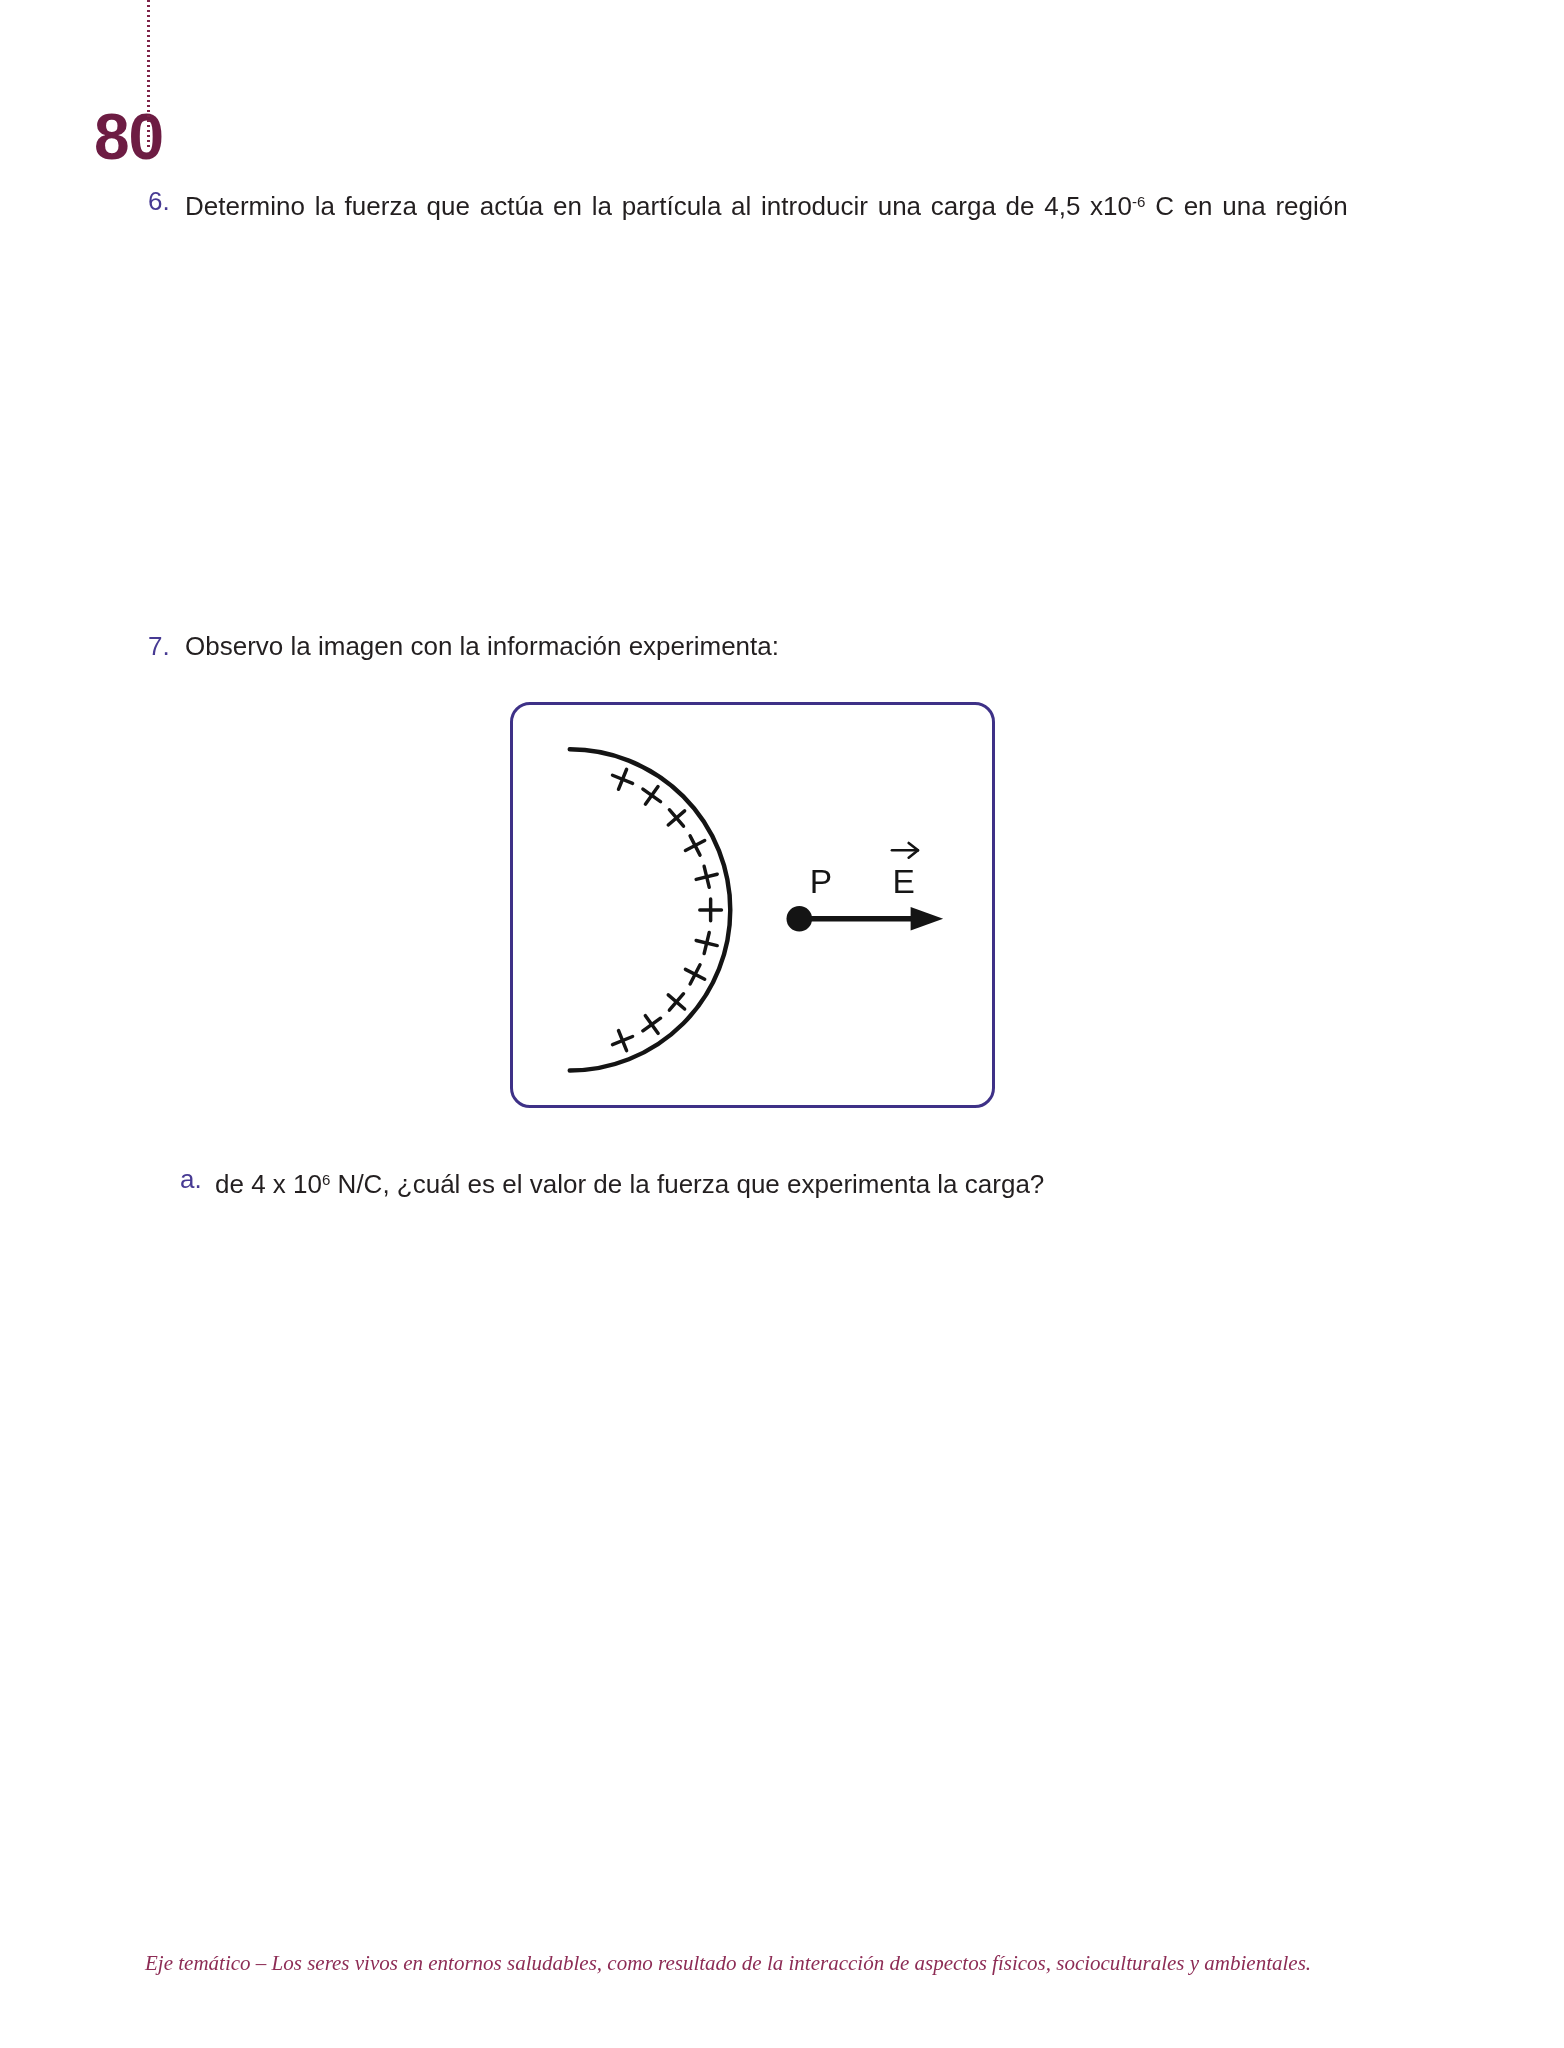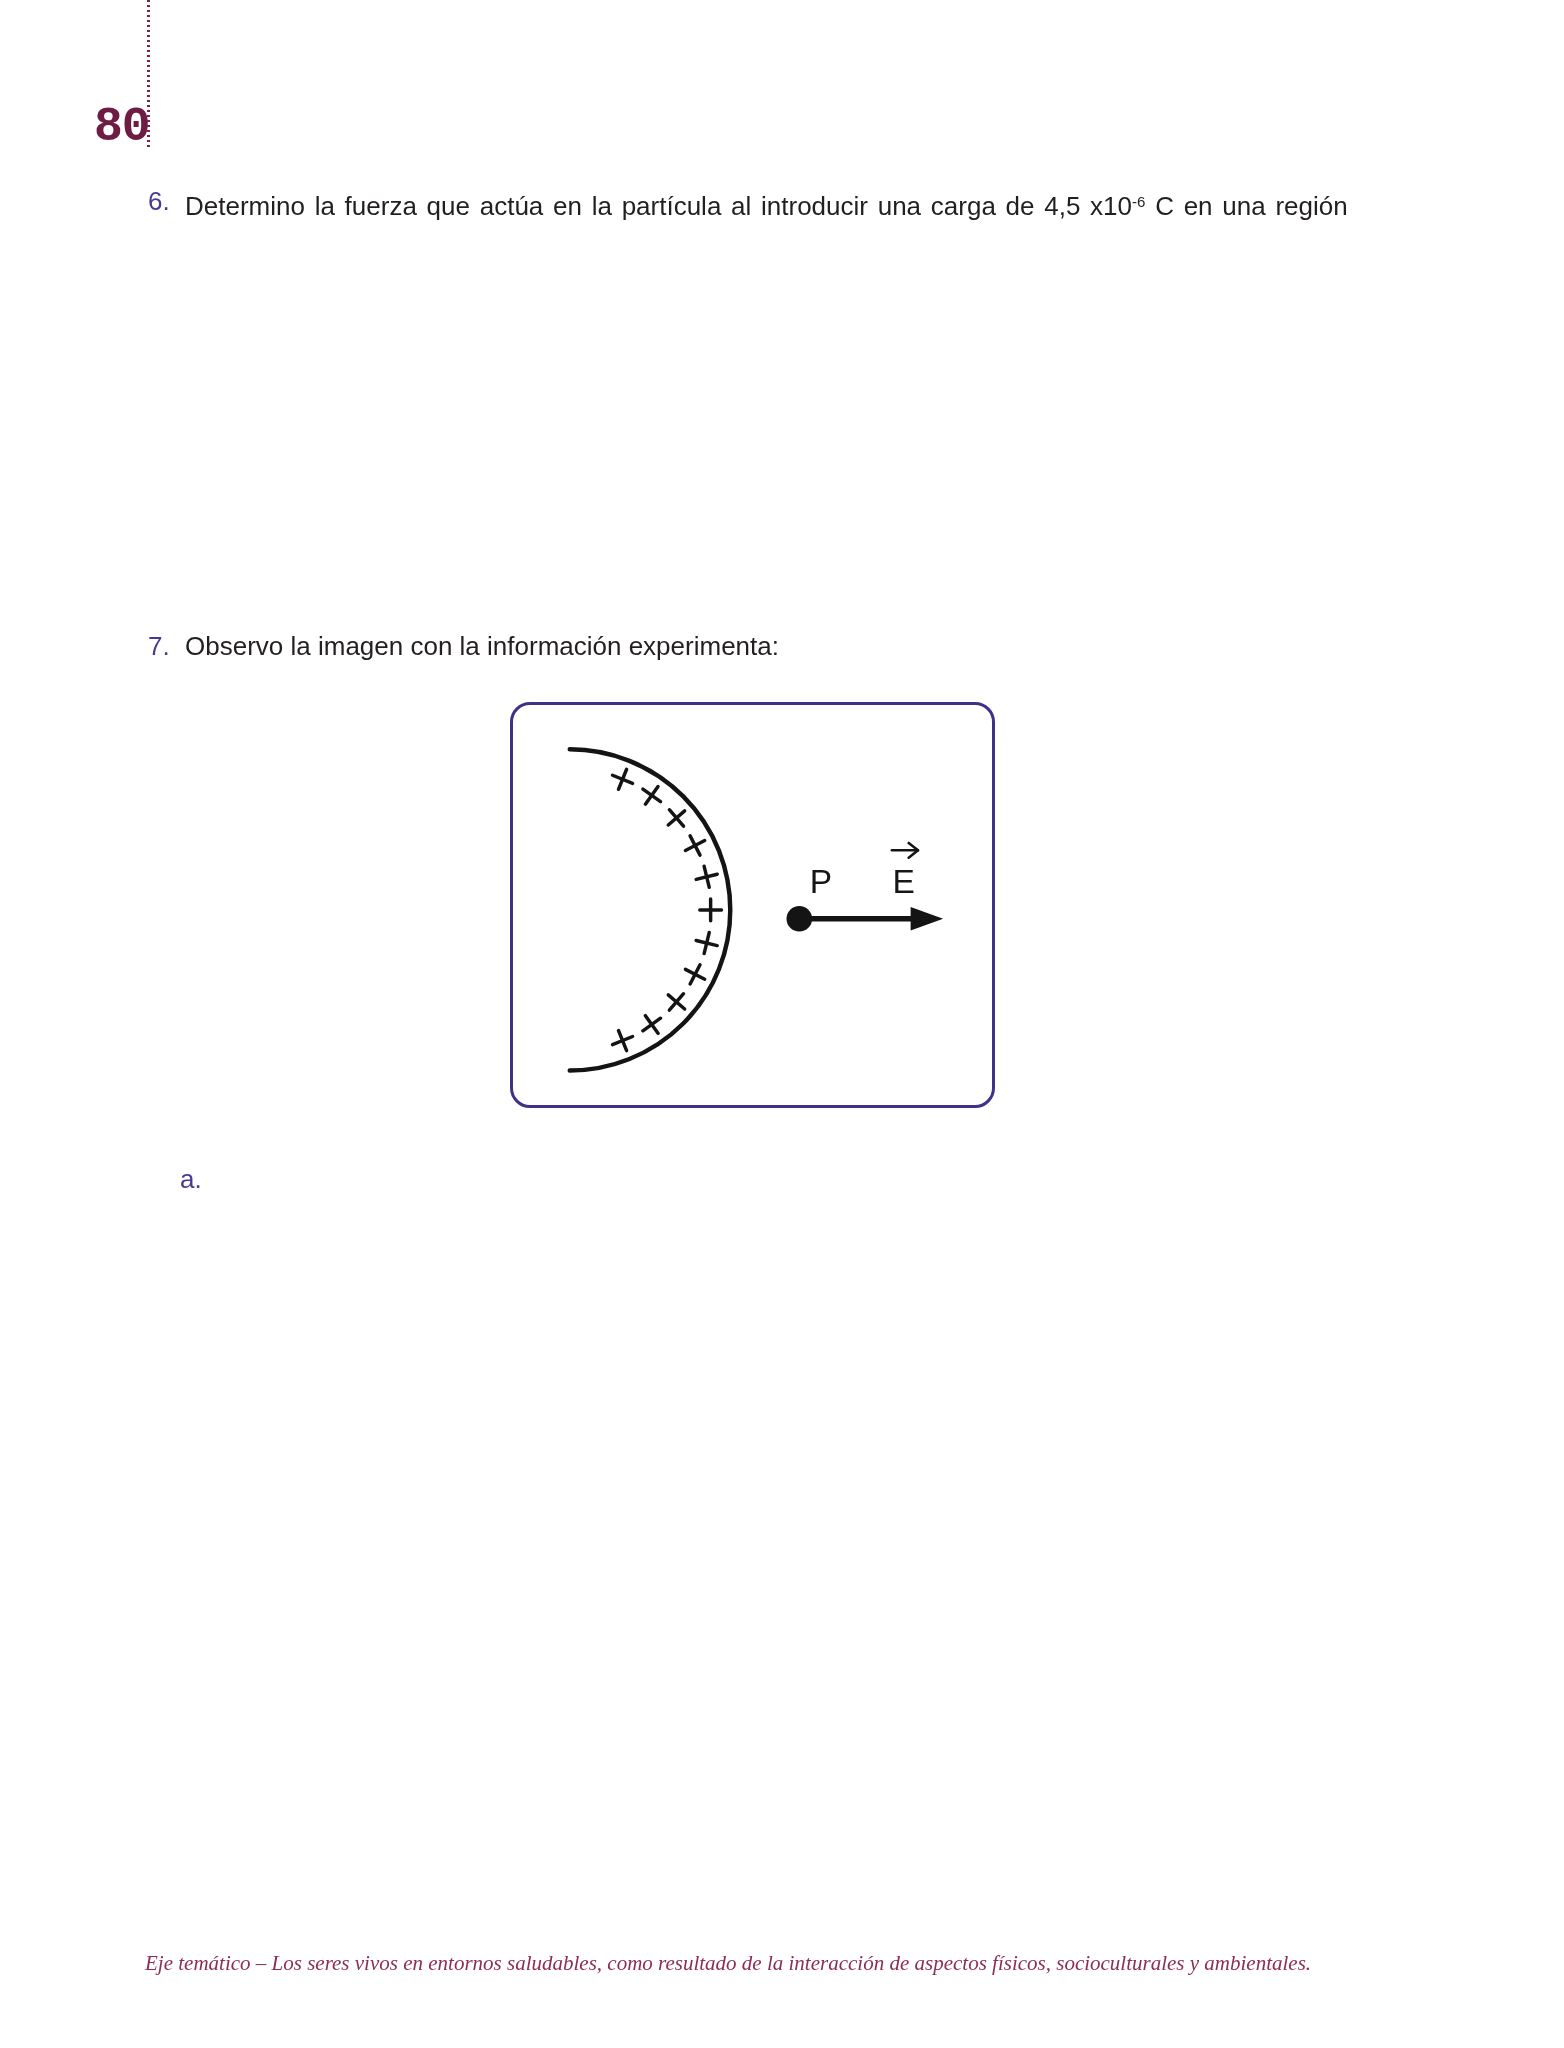--- a/index.html
+++ b/index.html
@@ -12,23 +12,23 @@
     font-family: "Liberation Sans", "DejaVu Sans", sans-serif;
     color: var(--ink, #231f20);
     overflow: hidden;
   }
 
   
   .page-number {
     position: absolute;
     left: 94px;
     top: 100px;
-    font-family: Liberation Mono, monospace;
+    font-family: Liberation Sans, sans-serif;
     font-weight: 700;
-    font-size: 48px;
+    font-size: 64px;
     letter-spacing: -1px;
     color: var(--maroon, #6d1c43);
   }
   .dotted-rule {
     position: absolute;
     left: 147px;
     top: 0;
     width: 3px;
     height: 150px;
     background-image: repeating-linear-gradient(
@@ -177,18 +177,19 @@
         <line x1="384" y1="147.5" x2="410" y2="147.5"></line>
         <line x1="401" y1="140" x2="410.5" y2="147.5"></line>
         <line x1="401" y1="155" x2="410.5" y2="147.5"></line>
       </g>
     </svg>
   </div>
 
   <div class="exercise item-a">
     <span class="num">a.</span>
     <div class="body">
+      <div class="line"><span>de 4 x 10</span><span class="sup">6</span><span> N/C, ¿cuál es el valor de la fuerza que experimenta la carga?</span></div>
     </div>
   </div>
 
   <div class="footer">Eje temático – Los seres vivos en entornos saludables, como resultado de la interacción de aspectos físicos, socioculturales y ambientales.</div>
 
 </div>
 
 </body></html>

